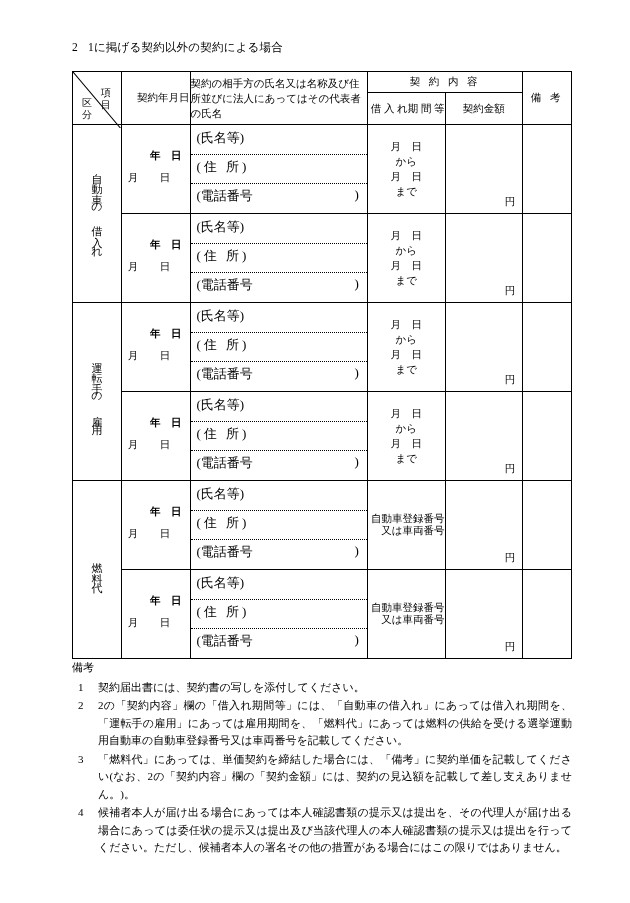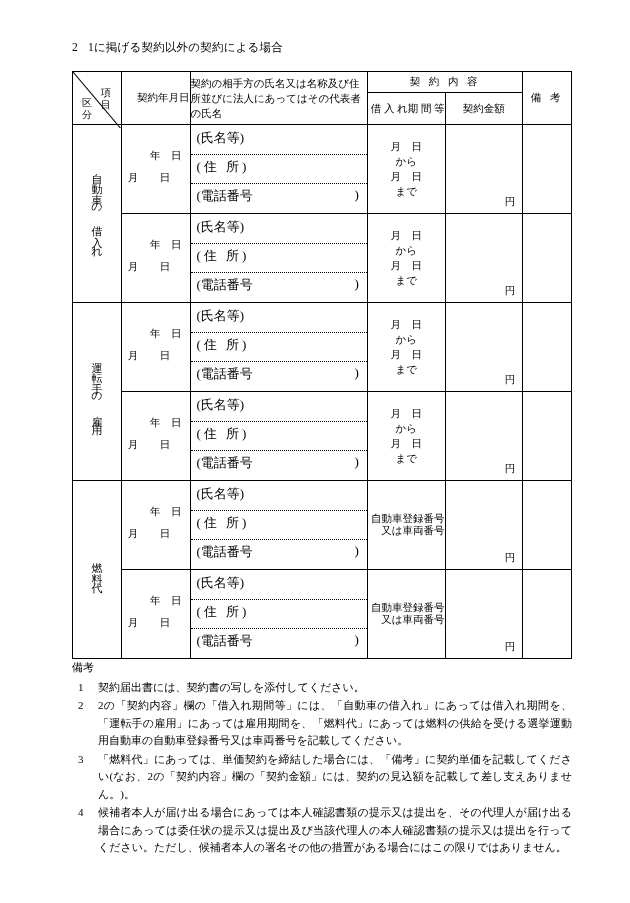--- a/index.html
+++ b/index.html
@@ -121,20 +121,21 @@
   .datecell {
     width: 62px;
     position: relative;
     height: 88px;
   }
   .datecell .nen {
     position: absolute;
     right: 8px;
     top: 24px;
     font-size: 10.5px;
+    font-weight: bold;
   }
   .datecell .gatsu {
     position: absolute;
     left: 6px;
     top: 46px;
     font-size: 10.5px;
   }
   .datecell .nichi2 {
     position: absolute;
     left: 38px;

